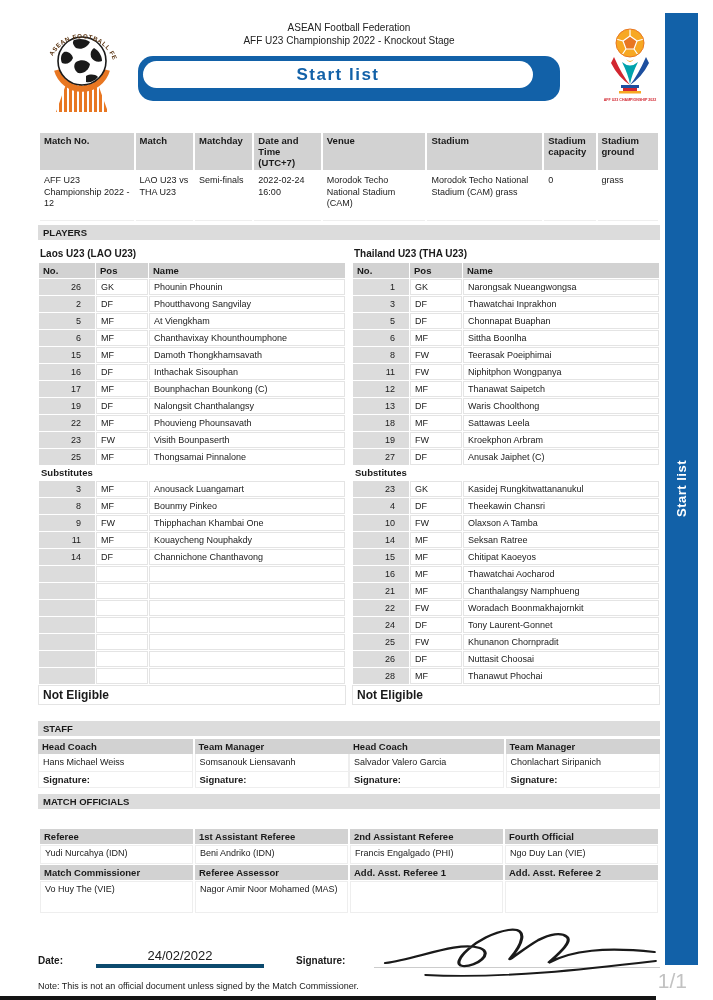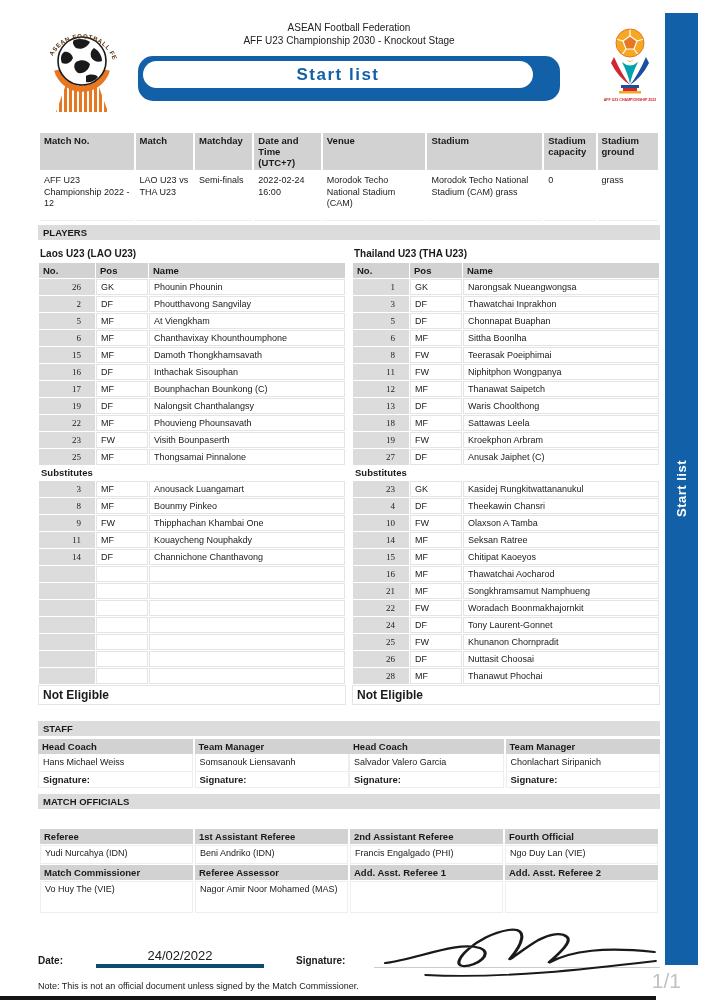--- a/index.html
+++ b/index.html
@@ -28,21 +28,21 @@
 
   
   .teams-row { display:flex; gap:6px; margin-top:6px; align-items:stretch; }
   .team-col { flex:1; display:flex; flex-direction:column; min-width:0; }
   .team-name { font-weight:bold; font-size:10px; padding:2px 2px 3px; }
   table.roster { width:100%; border-collapse:separate; border-spacing:1px; table-layout:fixed; }
   .roster col.c-no { width:56px; } .roster col.c-pos { width:52px; }
   .roster th { background:#d2d2d2; font-size:9.5px; text-align:left; padding:1px 4px; height:13px; font-weight:bold; }
   .roster td { font-size:9px; height:14px; line-height:14px; padding:0 4px; border:1px solid #e4e4e4;
                background:#fff; overflow:hidden; white-space:nowrap; }
-  .roster td.no { background:#dcdcdc; border-color:#dcdcdc; text-align:right; padding-right:13px;font-family:Liberation Serif, serif; }
+  .roster td.no { background:#dcdcdc; border-color:#dcdcdc; text-align:right; padding-right:13px; }
   .roster .subhead td { font-weight:bold; font-size:9.5px; border:none; background:#fff; padding-left:2px; white-space:nowrap; }
   .not-eligible { margin-top:auto; font-weight:bold; font-size:12px; border:1px solid #e4e4e4; padding:2px 4px; }
 
   
   .staff-row { display:flex; gap:0; margin-top:3px; }
   .staff-team { flex:1; display:flex; gap:2px; }
   .staff-col { flex:1; min-width:0; }
   .s-label { background:#d2d2d2; font-weight:bold; font-size:9.5px; padding:2px 4px; height:11px; line-height:11px; }
   .s-value { font-size:9px; padding:3px 4px; height:11px; line-height:11px; border:1px solid #eee; border-top:none; white-space:nowrap; overflow:hidden; }
   .s-sig   { font-weight:bold; font-size:9.5px; padding:2px 4px; height:11px; line-height:11px; border:1px solid #eee; border-top:none; }
@@ -62,21 +62,21 @@
   .sig-box { flex:1; position:relative; border-bottom:1px solid #ccc; height:14px; }
   .sig-box svg { position:absolute; left:0; bottom:-12px; width:100%; height:60px; overflow:visible; }
   .note { margin-top:13px; font-size:9px; }
 
   
   .side-tab { position:absolute; left:665px; top:13px; width:33px; height:952px; background:#1261a8;
               display:flex; align-items:center; justify-content:center; }
   .side-tab span { writing-mode:vertical-rl; transform:rotate(180deg); color:#fff; font-weight:bold;
                    font-size:13px; letter-spacing:0.5px; }
   .bottom-bar { position:absolute; left:0; bottom:0; width:656px; height:4px; background:#151515; }
-  .page-number { position:absolute; right:32px; bottom:7px; font-size:21px; color:#c2c2c2; }
+  .page-number { position:absolute; right:26px; bottom:7px; font-size:21px; color:#c2c2c2; }
 
   .logo-aff { position:absolute; left:40px; top:24px; width:84px; height:88px; }
   .logo-trophy { position:absolute; left:600px; top:27px; width:60px; height:82px; }
 </style>
 </head>
 <body>
 
 <div class="page">
 
   <svg class="logo-aff" viewBox="0 0 84 88">
@@ -127,21 +127,21 @@
   </svg>
 
   <div class="side-tab">
     <span>Start list</span>
   </div>
 
   <div class="content">
 
     <div class="doc-header">
       <div>ASEAN Football Federation</div>
-      <div>AFF U23 Championship 2030 - Knockout Stage</div>
+      <div>AFF U23 Championship 2022 - Knockout Stage</div>
     </div>
     <div class="banner">
       <div class="banner-inner">
         <span>Start list</span>
       </div>
     </div>
 
     <table class="match-table">
       <colgroup>
         <col style="width:15.5%">
@@ -472,21 +472,21 @@
 
               <tr>
                 <td class="no">16</td>
                 <td>MF</td>
                 <td>Thawatchai Aocharod</td>
               </tr>
 
               <tr>
                 <td class="no">21</td>
                 <td>MF</td>
-                <td>Songkhramsamut Namphueng</td>
+                <td>Chanthalangsy Namphueng</td>
               </tr>
 
               <tr>
                 <td class="no">22</td>
                 <td>FW</td>
                 <td>Woradach Boonmakhajornkit</td>
               </tr>
 
               <tr>
                 <td class="no">24</td>

